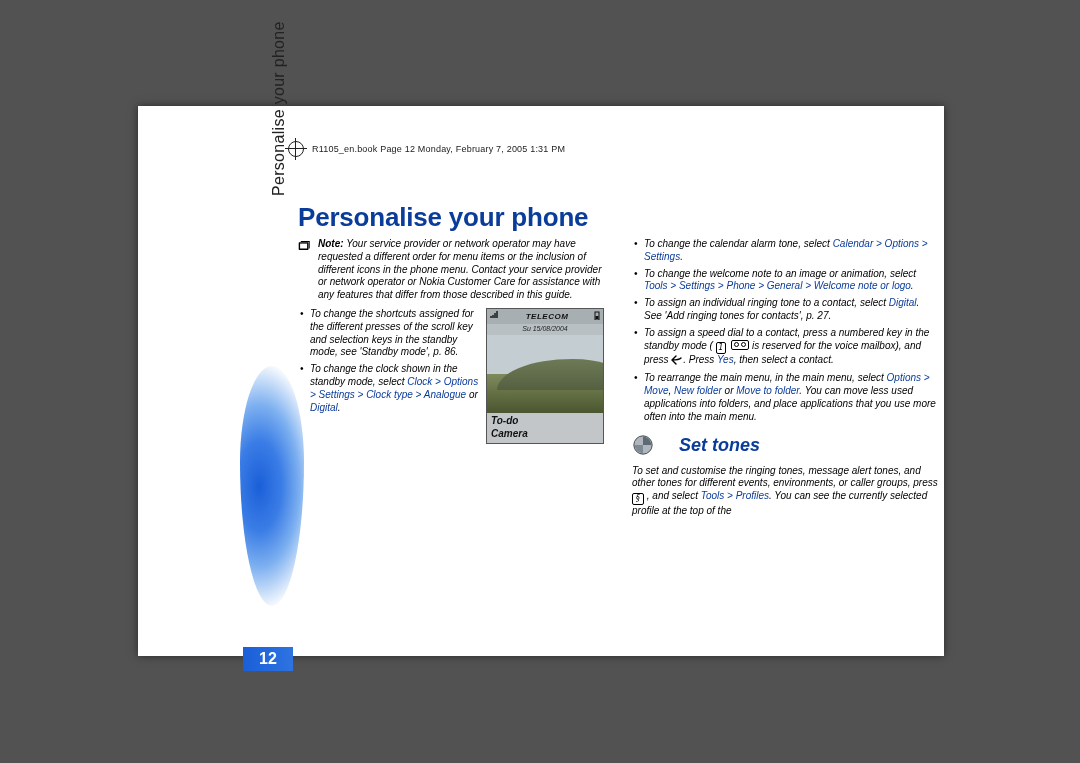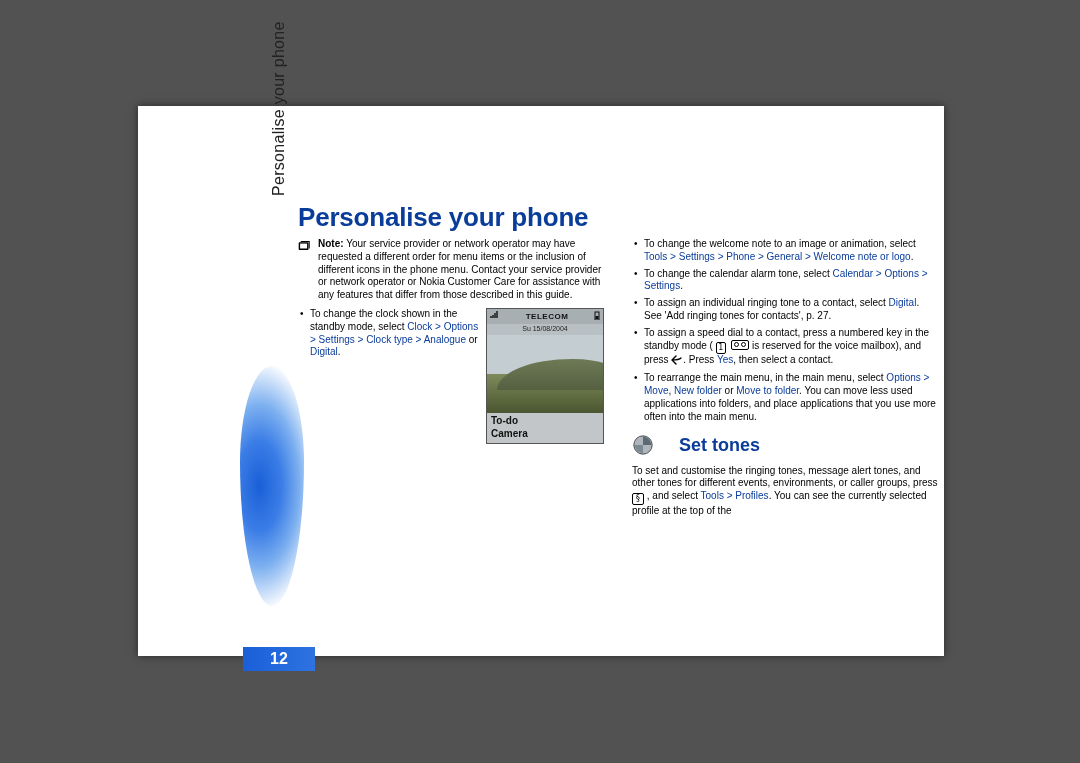--- a/index.html
+++ b/index.html
@@ -61,21 +61,21 @@
     width: 64px;
     height: 240px;
     background: radial-gradient(ellipse 90px 180px at 30% 50%, #1a5fd8 0%, #3b7de6 25%, #7db0f0 45%, rgba(255,255,255,1) 70%);
     border-radius: 50% 50% 50% 50% / 40% 40% 60% 60%;
     pointer-events: none;
   }
   .page-number {
     position: absolute;
     left: 105px;
     top: 541px;
-    width: 72px;
+    width: 50px;
     height: 24px;
     background: linear-gradient(90deg, #1a5fd8 0%, #2e73e0 100%);
     color: #fff;
     font-size: 16px;
     font-weight: bold;
     line-height: 24px;
     text-align: center;
   }
 
   .vtab {
@@ -109,20 +109,21 @@
     left: 160px;
     top: 96px;
     margin: 0;
     color: #0a3c9a;
     font-size: 26px;
     font-weight: bold;
     letter-spacing: -0.2px;
   }
   .body-cols {
     margin-top: 40px;
+    font-style: italic;
   }
 
   .note-block {
     display: flex;
     align-items: flex-start;
     gap: 6px;
     margin-bottom: 6px;
   }
   .note-icon {
     width: 14px;
@@ -264,20 +265,24 @@
     line-height:10px;
     text-align:center;
     font-family: monospace;
   }
 </style>
 </head>
 <body>
 
 <div class="page">
 
+  <div class="print-mark">
+    <span class="circle"></span>
+    <span class="print-text">R1105_en.book  Page 12  Monday, February 7, 2005  1:31 PM</span>
+  </div>
 
   <div class="blue-flare"></div>
   <div class="page-number">12</div>
 
   <div class="vtab">
     <span>Personalise your phone</span>
   </div>
 
   <h1 class="title">Personalise your phone</h1>
 
@@ -317,33 +322,34 @@
             <div class="hill"></div>
           </div>
           <div class="phone-softkeys">
             <span>To-do</span>
             <span>Camera</span>
           </div>
         </div>
       </div>
 
       <ul class="bullets">
+        <li><span>To change the shortcuts assigned for the different presses of the scroll key and selection keys in the standby mode, see 'Standby mode', p. 86.</span></li>
         <li>
           <span>To change the clock shown in the standby mode, select </span><span class="link">Clock &gt; Options &gt; Settings &gt; Clock type &gt; Analogue</span><span> or </span><span class="link">Digital</span><span>.</span>
         </li>
       </ul>
     </div>
 
     <div class="col">
       <ul class="bullets">
         <li>
+          <span>To change the calendar alarm tone, select </span><span class="link">Calendar &gt; Options &gt; Settings</span><span>.</span>
+        </li>
+        <li>
           <span>To change the welcome note to an image or animation, select </span><span class="link">Tools &gt; Settings &gt; Phone &gt; General &gt; Welcome note or logo</span><span>.</span>
-        </li>
-        <li>
-          <span>To change the calendar alarm tone, select </span><span class="link">Calendar &gt; Options &gt; Settings</span><span>.</span>
         </li>
         <li>
           <span>To assign an individual ringing tone to a contact, select </span><span class="link">Digital</span><span>. See 'Add ringing tones for contacts', p. 27.</span>
         </li>
         <li>
           <span>To assign a speed dial to a contact, press a numbered key in the standby mode ( </span><span class="digit1">1</span>&nbsp;&nbsp;<span class="tape-icon"></span><span> is reserved for the voice mailbox), and press </span><span class="back-key"><svg width="12" height="10" viewBox="0 0 12 10">
                 <path d="M5 1 L1 5 L5 9 M1 5 C1 5 8 5 10 3" stroke="#000" stroke-width="1.4" fill="none" stroke-linecap="round"></path>
               </svg></span><span>. Press </span><span class="link">Yes</span><span>, then select a contact.</span>
         </li>
         <li>

